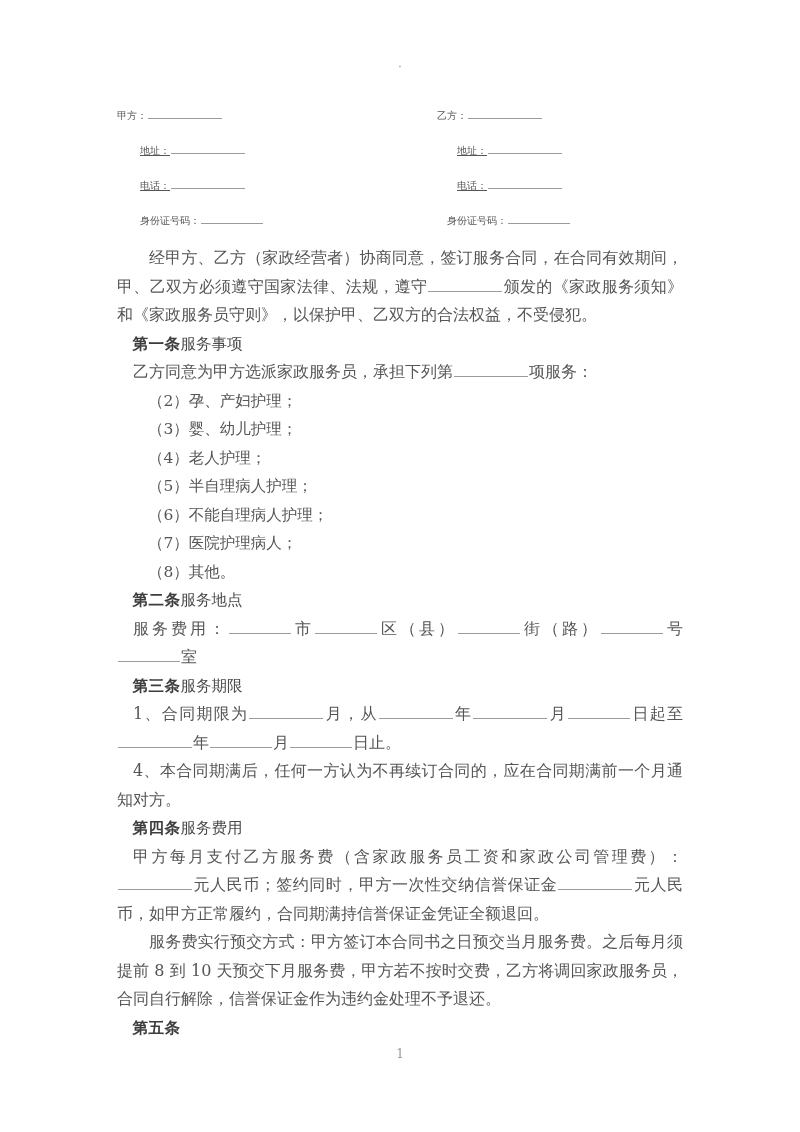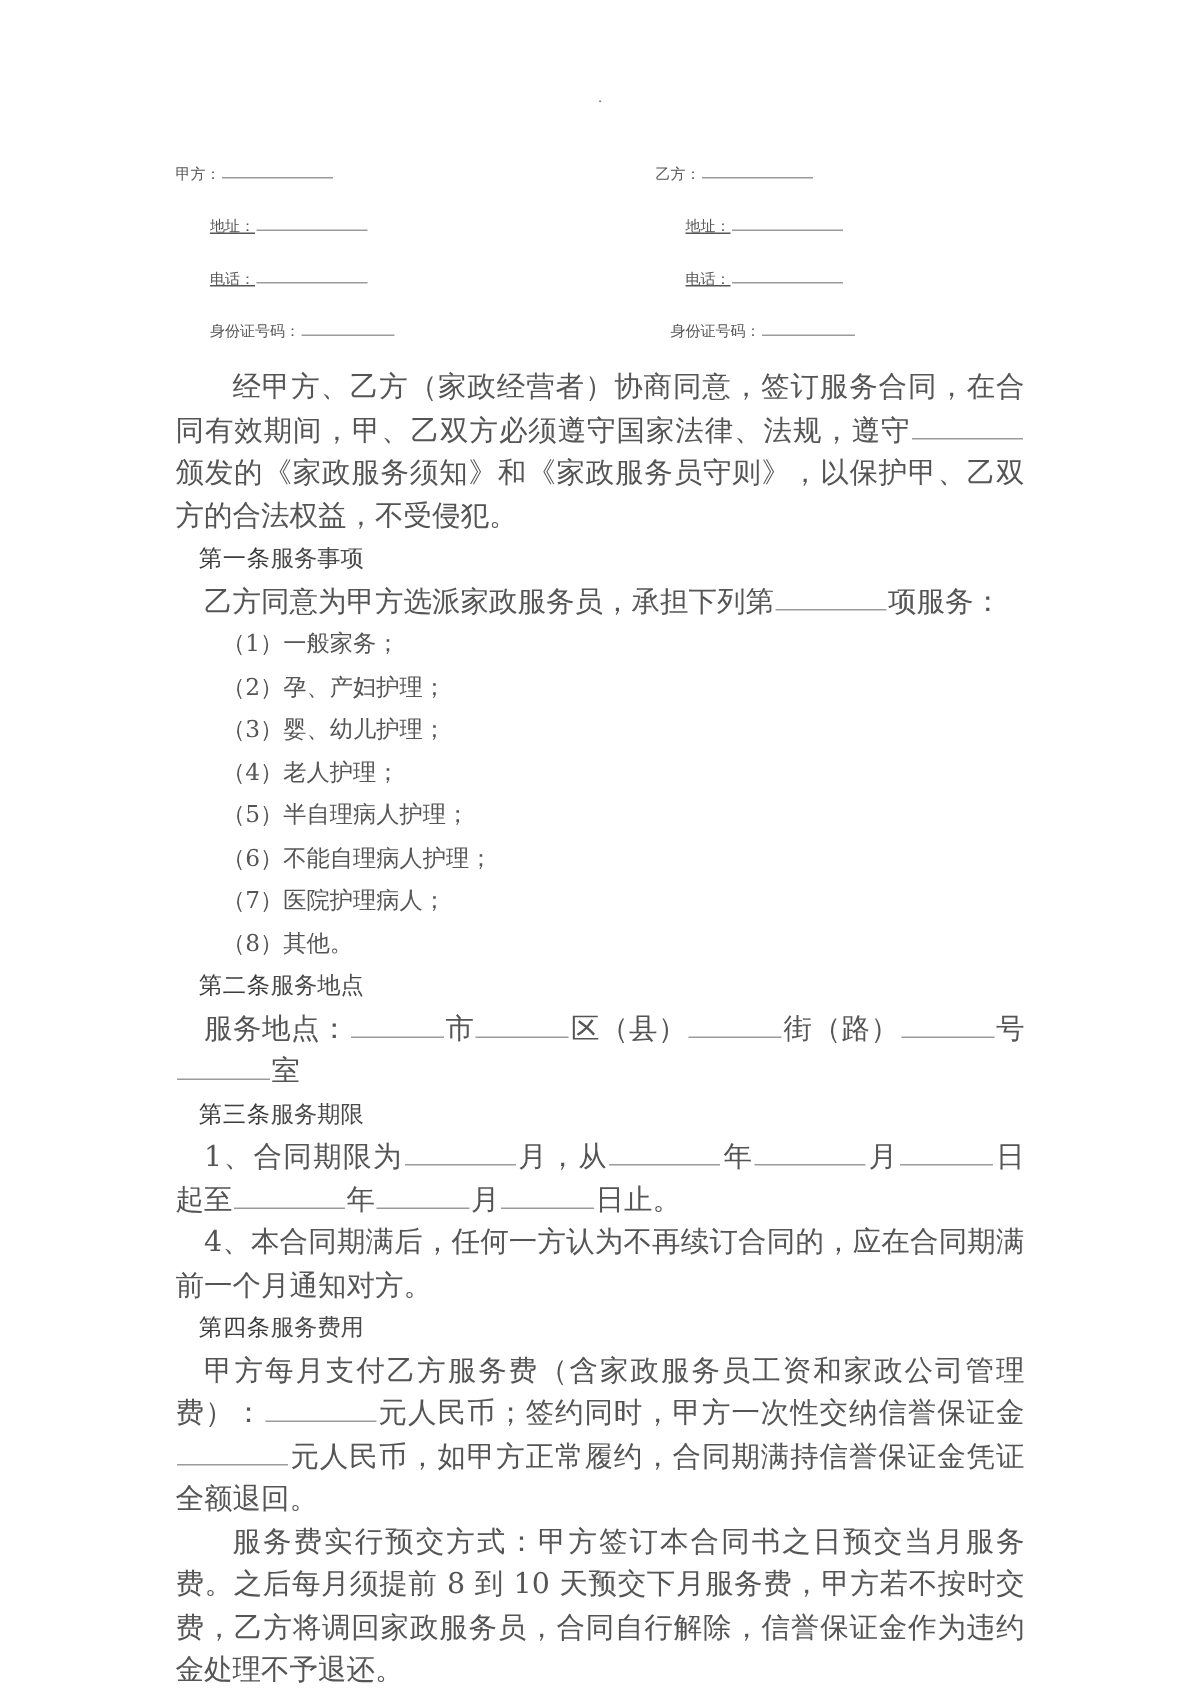--- a/index.html
+++ b/index.html
@@ -74,21 +74,21 @@
     vertical-align: baseline;
     height: 14px;
     margin: 0 1px;
   }
   .b-md  { width: 62px; }
   .b-lg  { width: 74px; }
 
   
   p.para {
     margin: 0;
-    font-size: 19px;
+    font-size: 16px;
     line-height: 28.5px;
     text-align: justify;
     text-justify: inter-ideograph;
     color: #555555;
   }
   p.para.ind { text-indent: 2em; }
   p.para.ind1 { text-indent: 1em; }
   p.listitem {
     margin: 0;
     font-size: 15.5px;
@@ -97,21 +97,21 @@
     color: #555555;
   }
   .sec-head {
     margin: 0;
     font-size: 15.5px;
     line-height: 28.5px;
     text-indent: 1em;
     color: #4a4a4a;
   }
   .sec-head .num {
-    font-weight: normal;
+    font-weight: bold;
     color: #3d3d3d;
     letter-spacing: 0.5px;
   }
   .sec-head .ttl {
     margin-left: 0;
     font-weight: normal;
   }
 </style>
 </head>
 <body>
@@ -145,32 +145,31 @@
       </div>
 
     </div>
 
     <p class="para ind"><span>经甲方、乙方（家政经营者）协商同意，签订服务合同，在合同有效期间，甲、乙双方必须遵守国家法律、法规，遵守</span><span class="blank b-lg"></span><span>颁发的《家政服务须知》和《家政服务员守则》，以保护甲、乙双方的合法权益，不受侵犯。</span></p>
 
     <p class="sec-head"><span class="num">第一条</span><span class="ttl">服务事项</span></p>
 
     <p class="para ind1"><span>乙方同意为甲方选派家政服务员，承担下列第</span><span class="blank b-lg"></span><span>项服务：</span></p>
 
-    <p class="listitem">（1）一般家务；</p>
     <p class="listitem">（2）孕、产妇护理；</p>
     <p class="listitem">（3）婴、幼儿护理；</p>
     <p class="listitem">（4）老人护理；</p>
     <p class="listitem">（5）半自理病人护理；</p>
     <p class="listitem">（6）不能自理病人护理；</p>
     <p class="listitem">（7）医院护理病人；</p>
     <p class="listitem">（8）其他。</p>
 
     <p class="sec-head"><span class="num">第二条</span><span class="ttl">服务地点</span></p>
 
-    <p class="para ind1"><span>服务地点：</span><span class="blank b-md"></span><span>市</span><span class="blank b-md"></span><span>区（县）</span><span class="blank b-md"></span><span>街（路）</span><span class="blank b-md"></span><span>号</span><span class="blank b-md"></span><span>室</span></p>
+    <p class="para ind1"><span>服务费用：</span><span class="blank b-md"></span><span>市</span><span class="blank b-md"></span><span>区（县）</span><span class="blank b-md"></span><span>街（路）</span><span class="blank b-md"></span><span>号</span><span class="blank b-md"></span><span>室</span></p>
 
     <p class="sec-head"><span class="num">第三条</span><span class="ttl">服务期限</span></p>
 
     <p class="para ind1"><span>1、合同期限为</span><span class="blank b-lg"></span><span>月，从</span><span class="blank b-lg"></span><span>年</span><span class="blank b-lg"></span><span>月</span><span class="blank b-md"></span><span>日起至</span><span class="blank b-lg"></span><span>年</span><span class="blank b-md"></span><span>月</span><span class="blank b-md"></span><span>日止。</span></p>
 
 
     <p class="para ind1">4、本合同期满后，任何一方认为不再续订合同的，应在合同期满前一个月通知对方。</p>
 
     <p class="sec-head"><span class="num">第四条</span><span class="ttl">服务费用</span></p>
 

